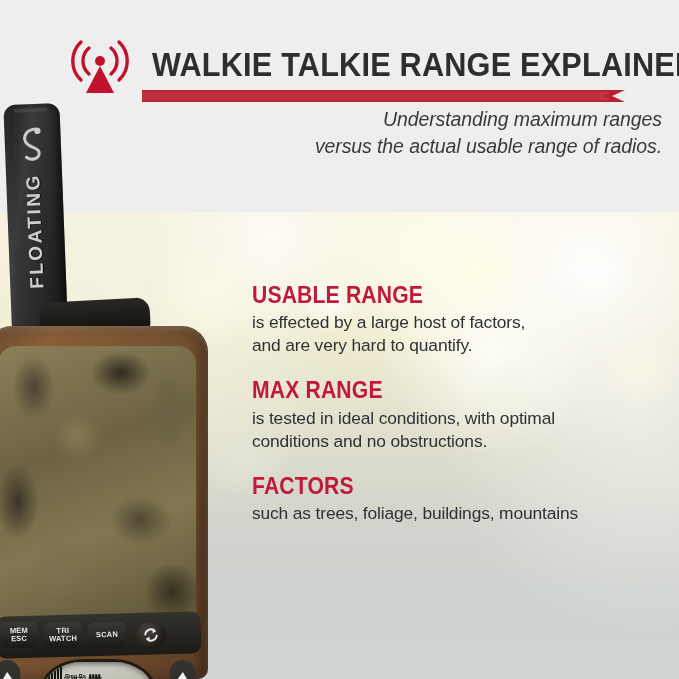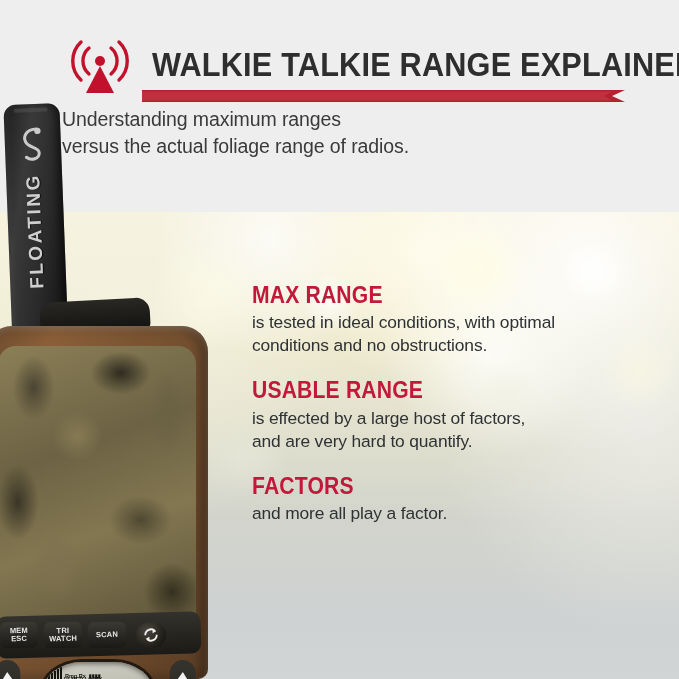--- a/index.html
+++ b/index.html
@@ -57,25 +57,26 @@
     position: absolute;
     left: 80px;
     top: 56px;
     width: 483px;
     height: 12px;
   }
   .subtitle {
     position: absolute;
     left: 0; top: 74px;
     width: 600px;
-    text-align: left;
+    text-align: right;
     font-size: 19.5px;
     line-height: 1.38;
     color: #3a3a3a;
     letter-spacing: -0.1px;
+    font-style: italic;
   }
   .subtitle span { display: block; }
 
   
   .photo-bg {
     position: absolute;
     left: 0; top: 212px;
     width: 679px;
     height: 467px;
     z-index: 0;
@@ -357,48 +358,48 @@
 
       <div class="title-divider">
         <svg viewBox="0 0 483 12" width="483" height="12" preserveAspectRatio="none" aria-hidden="true">
           <path d="M0 0 H483 L470 6 L483 12 H0 Z" fill="#b5212f"></path>
           <path d="M0 1.5 H470 L462 6 L470 10.5 H0 Z" fill="#c7404d" opacity=".55"></path>
         </svg>
       </div>
 
       <div class="subtitle">
         <span>Understanding maximum ranges</span>
-        <span>versus the actual foliage range of radios.</span>
+        <span>versus the actual usable range of radios.</span>
       </div>
 
     </div>
   </div>
 
   <div class="content-col">
+
+    <div class="section">
+      <div class="section-heading">USABLE RANGE</div>
+      <div class="section-body">
+        <span>is effected by a large host of factors,</span>
+        <span>and are very hard to quantify.</span>
+      </div>
+    </div>
 
     <div class="section">
       <div class="section-heading">MAX RANGE</div>
       <div class="section-body">
         <span>is tested in ideal conditions, with optimal</span>
         <span>conditions and no obstructions.</span>
       </div>
     </div>
 
     <div class="section">
-      <div class="section-heading">USABLE RANGE</div>
-      <div class="section-body">
-        <span>is effected by a large host of factors,</span>
-        <span>and are very hard to quantify.</span>
-      </div>
-    </div>
-
-    <div class="section">
       <div class="section-heading">FACTORS</div>
       <div class="section-body">
-        <span>and more all play a factor.</span>
+        <span>such as trees, foliage, buildings, mountains</span>
       </div>
     </div>
 
   </div>
 
   <div class="radio">
 
     <div class="antenna">
       <div class="antenna-cap"></div>
       <div class="cobra-snake">

